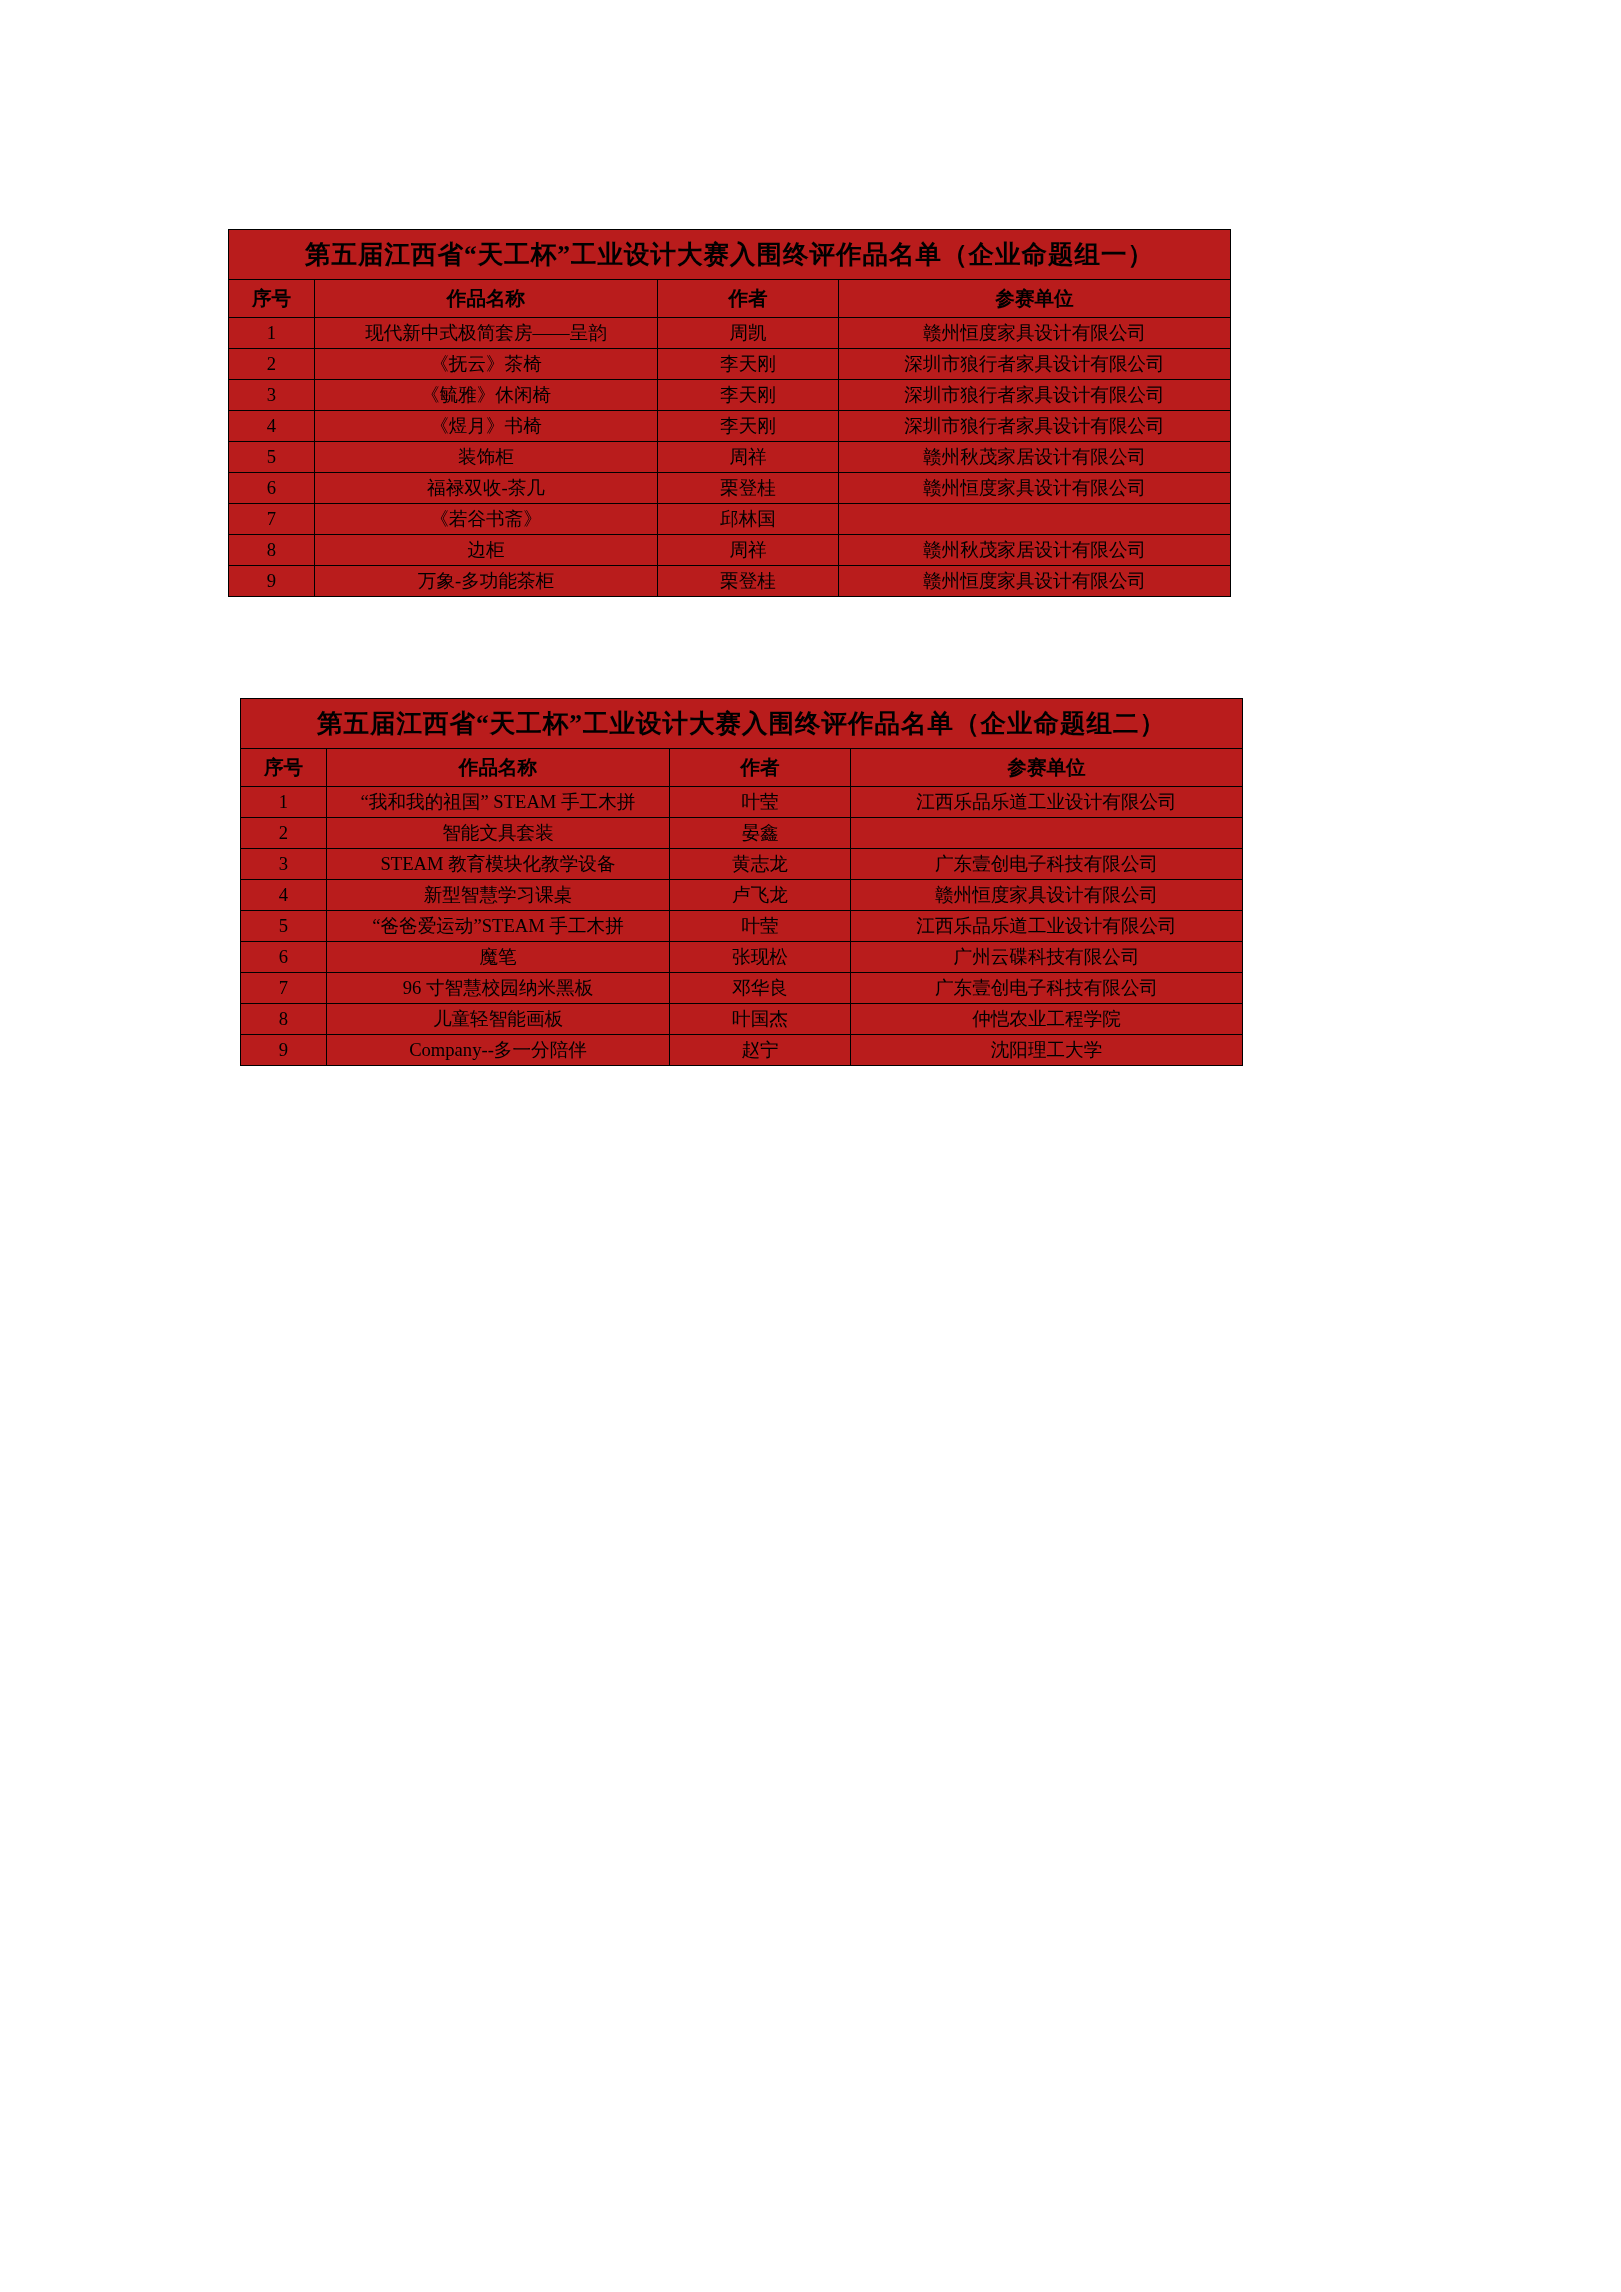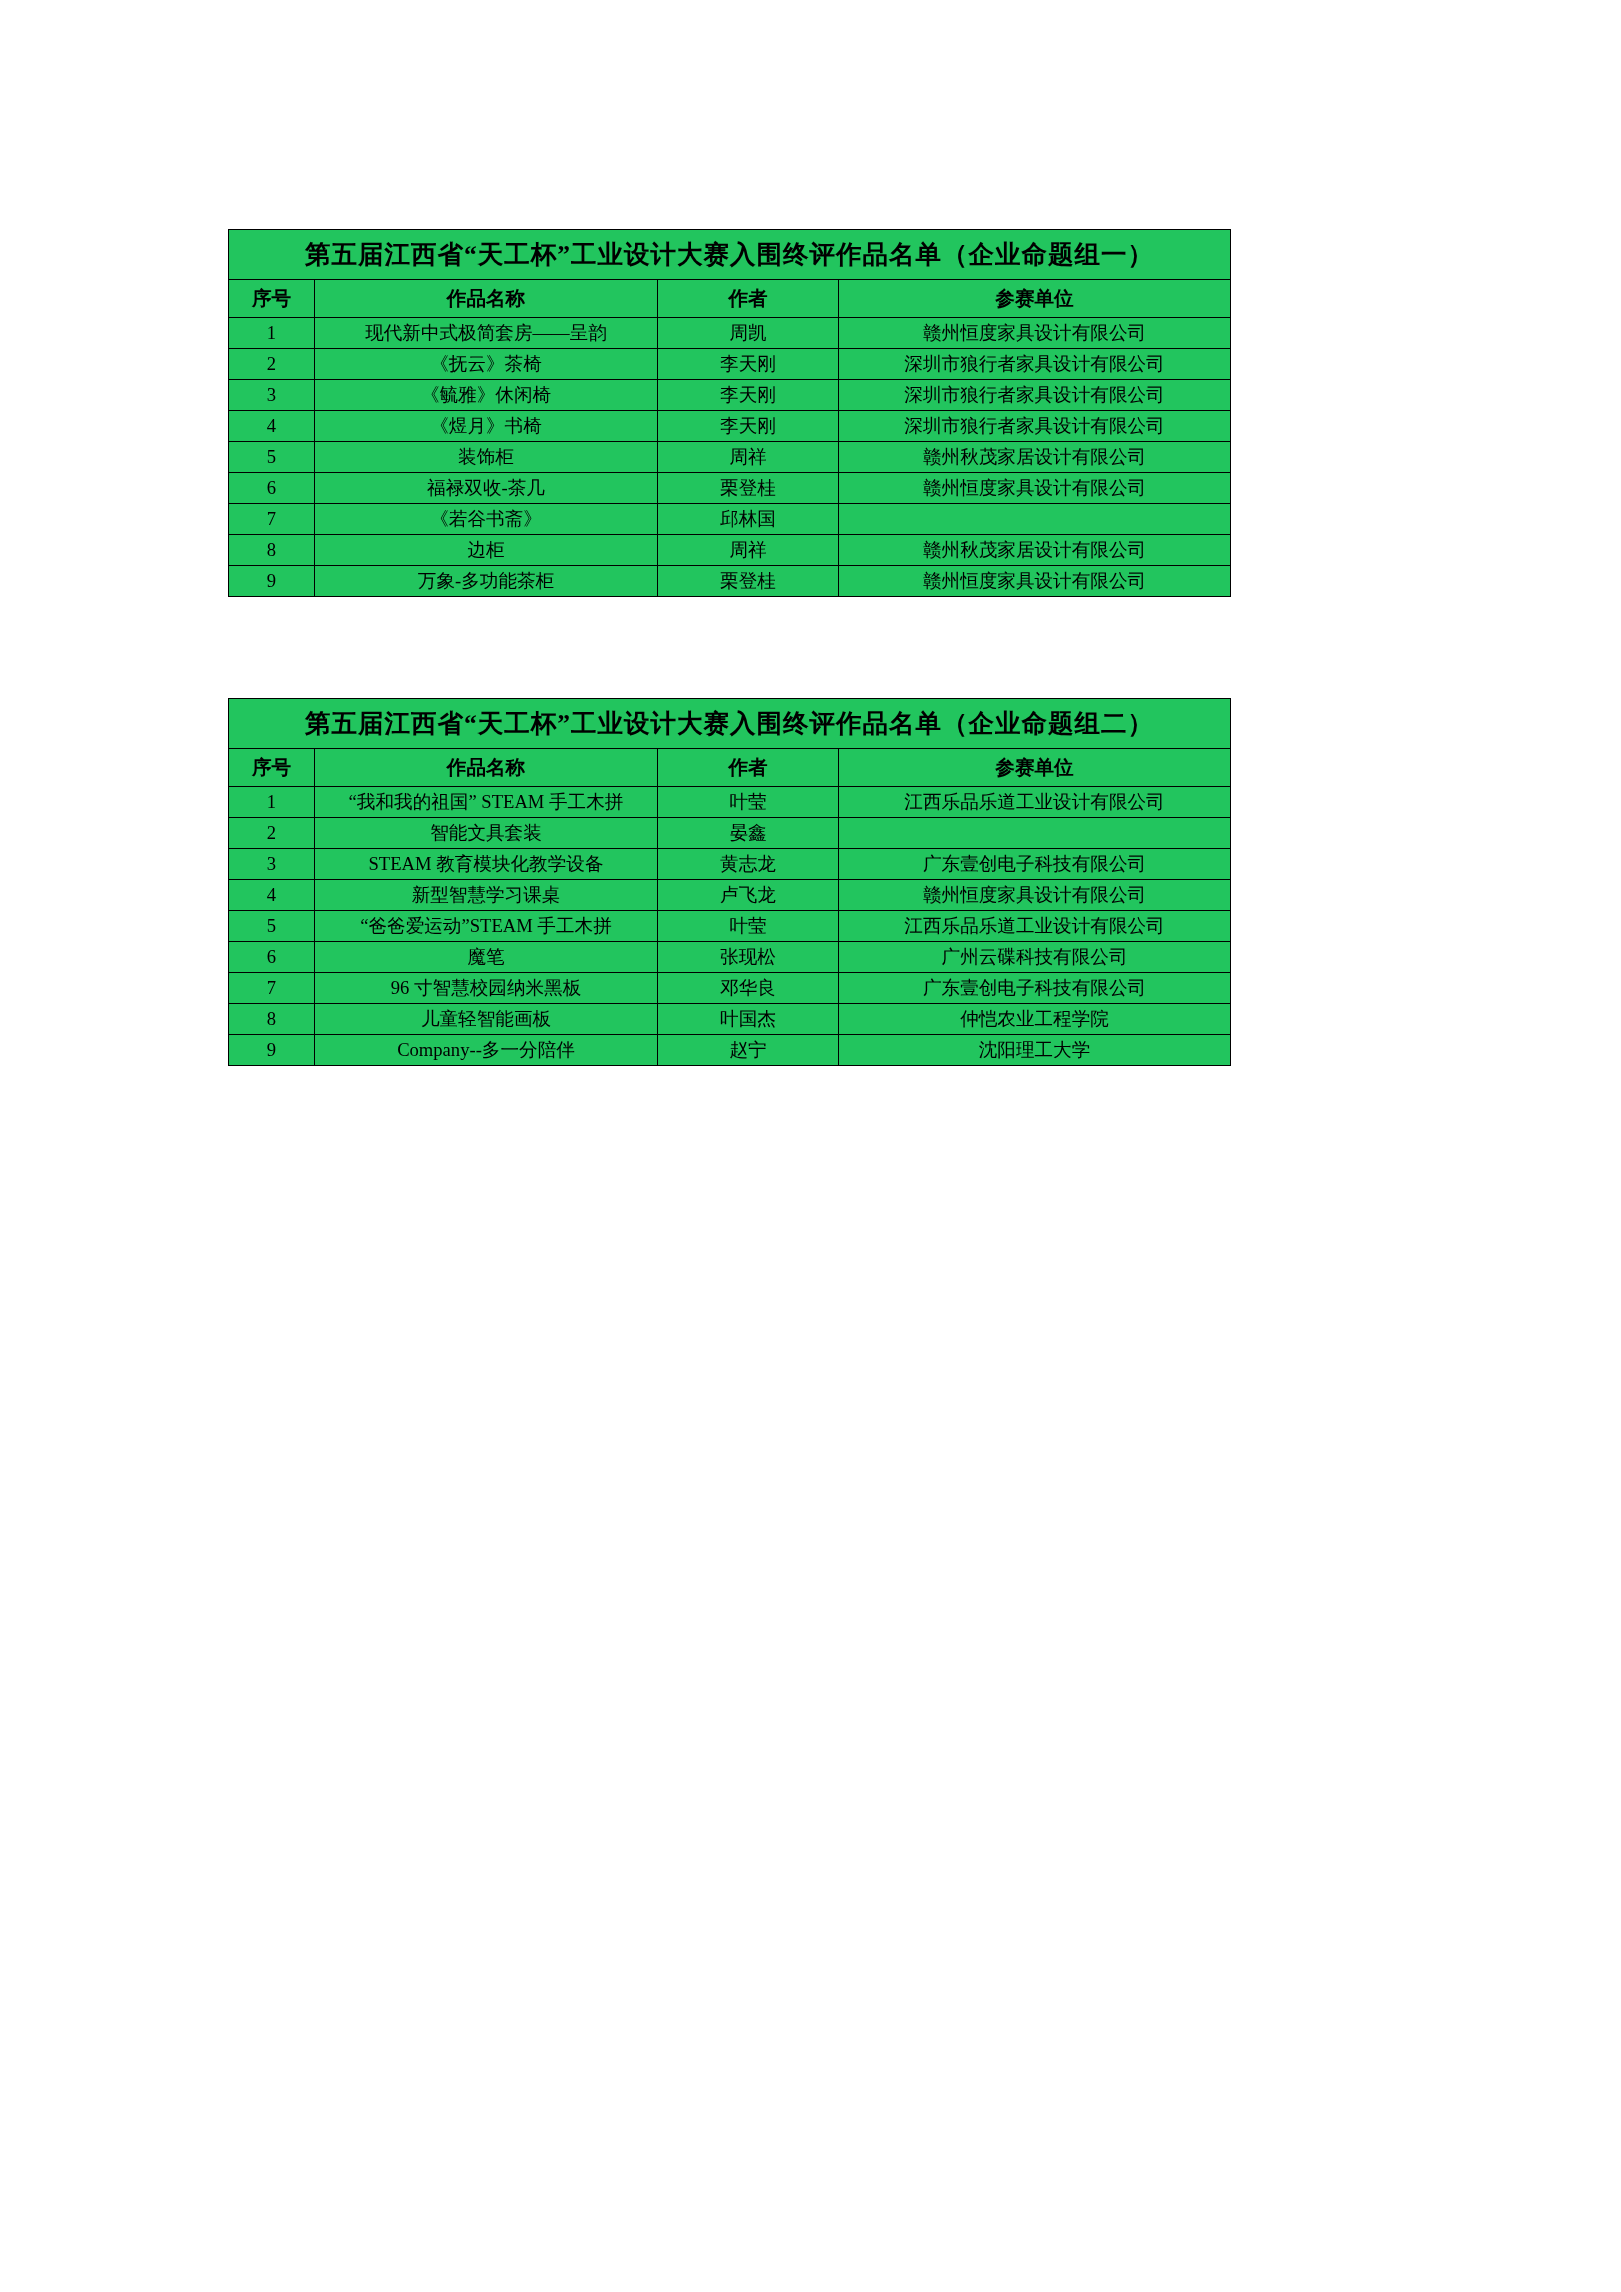--- a/index.html
+++ b/index.html
@@ -19,21 +19,21 @@
     left: 0;
     top: 0;
     width: 1621px;
     height: 2293px;
     padding: 0;
   }
   .doc-table {
     position: absolute;
     border-collapse: collapse;
     table-layout: fixed;
-    background: #22c55e;
+    background: #b91c1c;
   }
   .doc-table td, .doc-table th {
     border: 1px solid #000000;
     padding: 0;
     text-align: center;
     vertical-align: middle;
     font-weight: normal;
   }
   .tbl-title td {
     font-size: 25.5px;
@@ -54,21 +54,21 @@
     font-family: "Liberation Serif", serif;
   }
   .col-idx { width: 86px; }
   .col-name { width: 343px; }
   .col-author { width: 181px; }
   .col-unit { width: 392px; }
 
   
   #table-group-one { left: 228px; top: 229px; width: 1003px; }
   
-  #table-group-two { left: 228px; top: 698px; width: 1003px; }
+  #table-group-two { left: 240px; top: 698px; width: 1003px; }
 </style>
 </head>
 <body>
 
 <div class="page">
 
   <table class="doc-table" id="table-group-one">
     <colgroup>
       <col class="col-idx">
         <col class="col-name">

